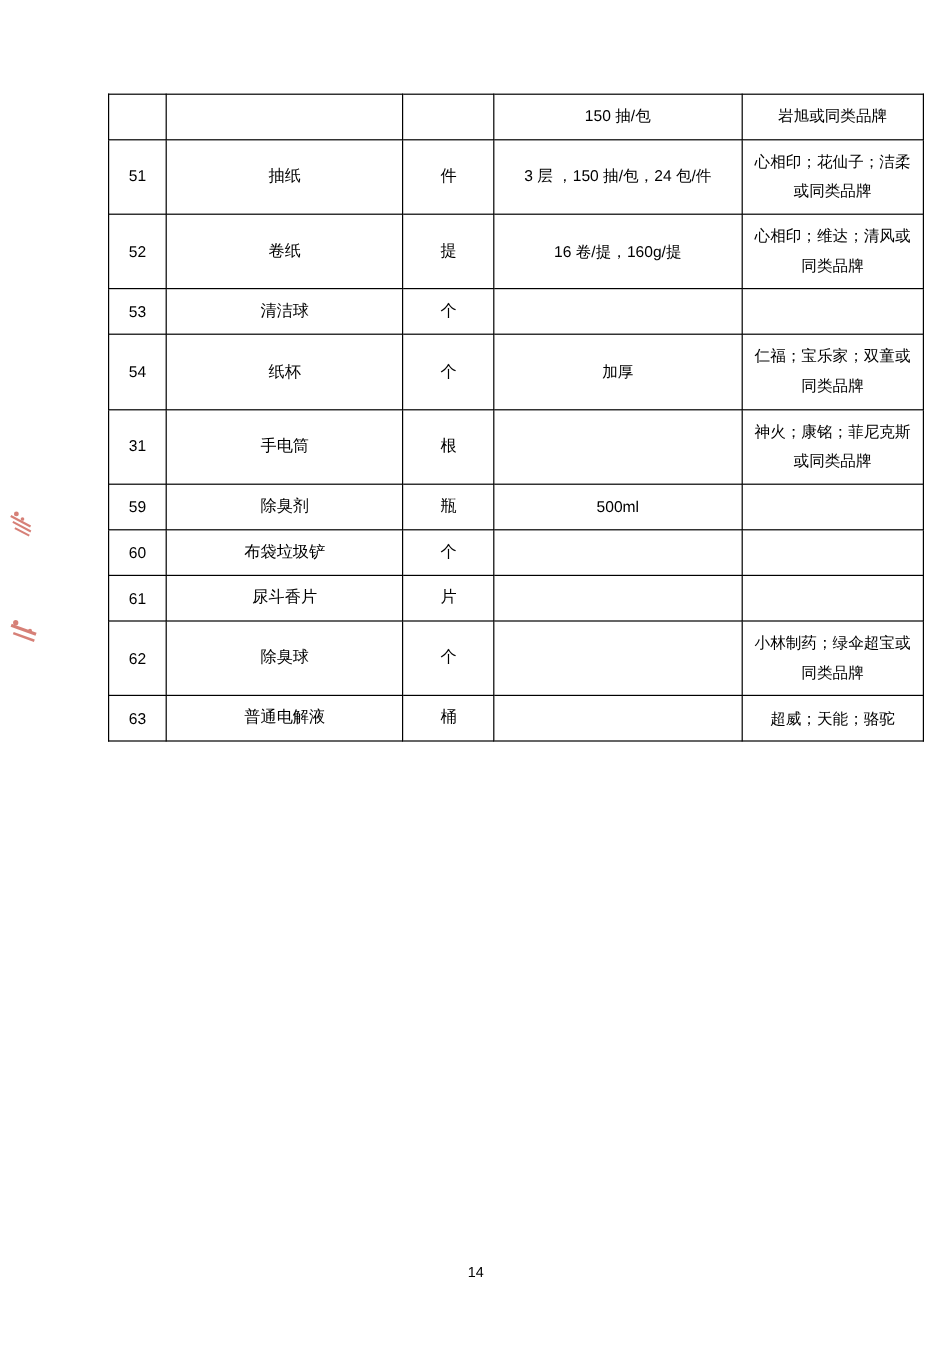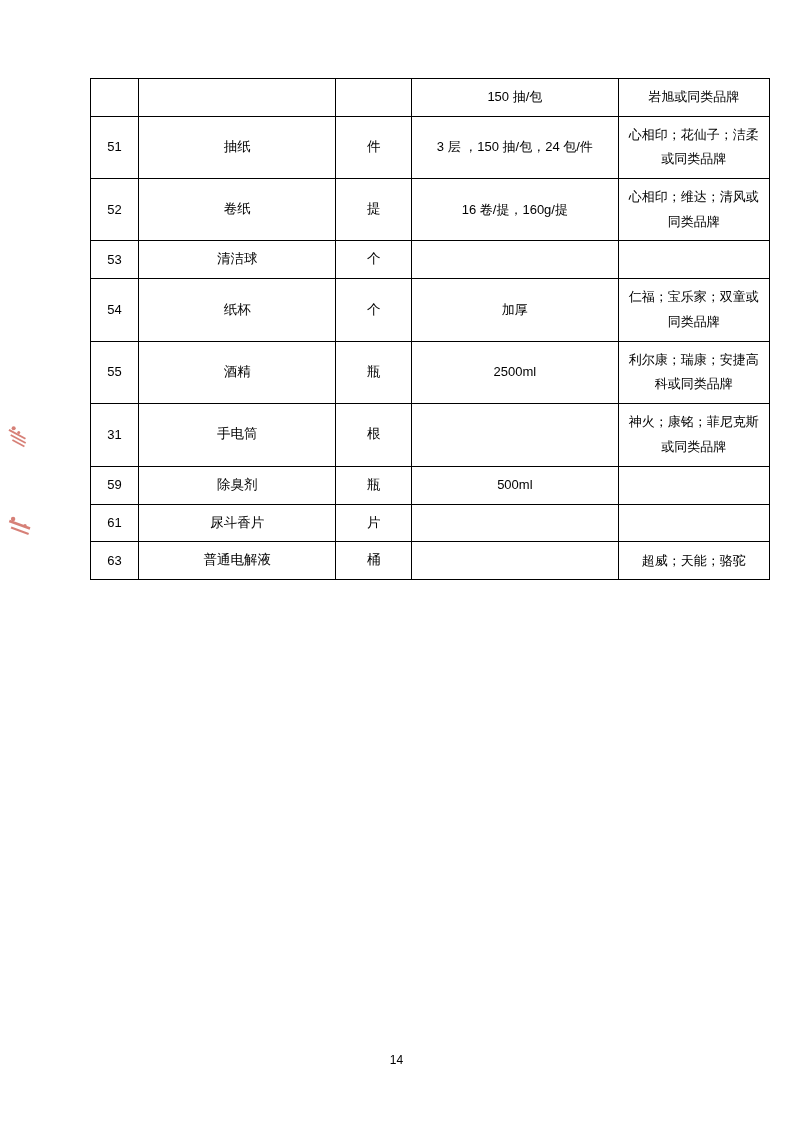--- a/index.html
+++ b/index.html
@@ -132,46 +132,53 @@
         <td class="cell-brand"></td>
       </tr>
       <tr>
         <td class="cell-no">54</td>
         <td class="cell-name">纸杯</td>
         <td class="cell-unit">个</td>
         <td class="cell-spec">加厚</td>
         <td class="cell-brand">仁福；宝乐家；双童或同类品牌</td>
       </tr>
       <tr>
-        <td class="cell-no">55</td>
-        <td class="cell-name">酒精</td>
-        <td class="cell-unit">瓶</td>
-        <td class="cell-spec">2500ml</td>
-        <td class="cell-brand">利尔康；瑞康；安捷高科或同类品牌</td>
-      </tr>
-      <tr>
         <td class="cell-no">31</td>
         <td class="cell-name">手电筒</td>
         <td class="cell-unit">根</td>
         <td class="cell-spec"></td>
         <td class="cell-brand">神火；康铭；菲尼克斯或同类品牌</td>
       </tr>
       <tr>
         <td class="cell-no">59</td>
         <td class="cell-name">除臭剂</td>
         <td class="cell-unit">瓶</td>
         <td class="cell-spec">500ml</td>
         <td class="cell-brand"></td>
       </tr>
       <tr>
+        <td class="cell-no">60</td>
+        <td class="cell-name">布袋垃圾铲</td>
+        <td class="cell-unit">个</td>
+        <td class="cell-spec"></td>
+        <td class="cell-brand"></td>
+      </tr>
+      <tr>
         <td class="cell-no">61</td>
         <td class="cell-name">尿斗香片</td>
         <td class="cell-unit">片</td>
         <td class="cell-spec"></td>
         <td class="cell-brand"></td>
+      </tr>
+      <tr>
+        <td class="cell-no">62</td>
+        <td class="cell-name">除臭球</td>
+        <td class="cell-unit">个</td>
+        <td class="cell-spec"></td>
+        <td class="cell-brand">小林制药；绿伞超宝或同类品牌</td>
       </tr>
       <tr>
         <td class="cell-no">63</td>
         <td class="cell-name">普通电解液</td>
         <td class="cell-unit">桶</td>
         <td class="cell-spec"></td>
         <td class="cell-brand">超威；天能；骆驼</td>
       </tr>
     </tbody>
   </table>

